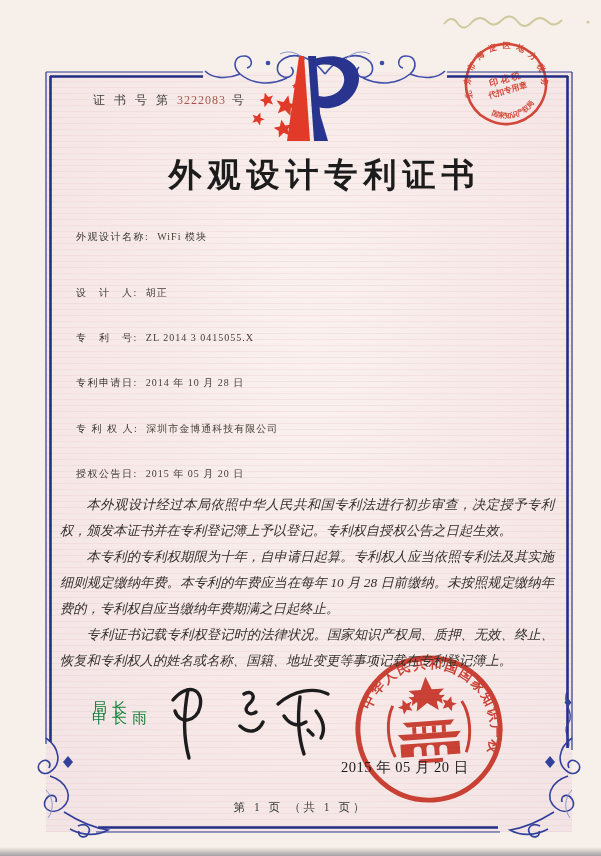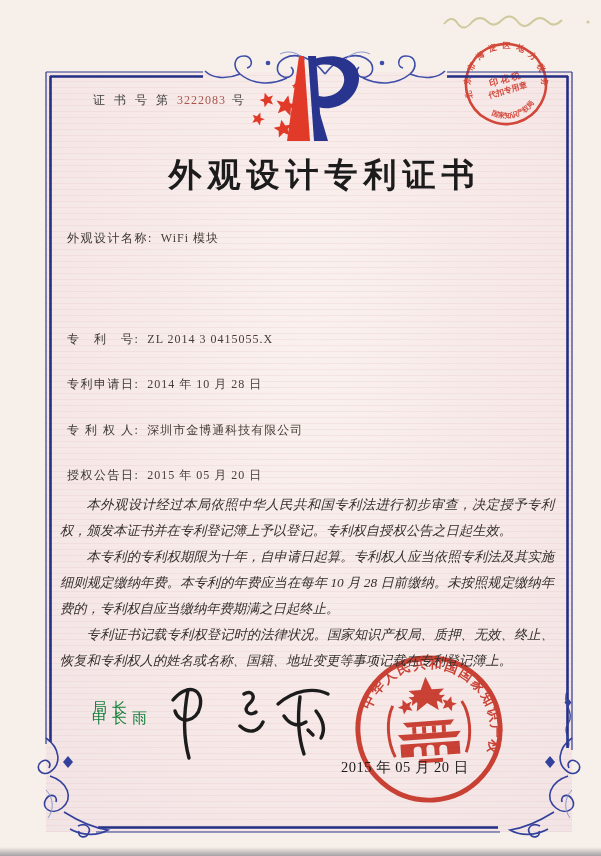--- a/index.html
+++ b/index.html
@@ -20,21 +20,21 @@
   .content{position:absolute;left:0;top:0;width:601px;height:856px;z-index:3;}
   .cert-no{
     position:absolute;left:93px;top:92px;font-size:12px;letter-spacing:3px;color:#3c3c3c;
   }
   .cert-no .num{color:#a8544a;letter-spacing:1px;}
   .logo{position:absolute;left:238px;top:53px;width:135px;height:105px;}
   .doc-title{
     position:absolute;left:0;top:153px;width:601px;text-align:center;
     font-size:33px;font-weight:700;letter-spacing:6px;color:#1c1c1c;margin-left:24px;
   }
-  .field-row{position:absolute;left:67px;font-size:12px;white-space:nowrap;color:#37322f;}
+  .field-row{position:absolute;left:76px;font-size:10px;white-space:nowrap;color:#37322f;}
   .field-row .lbl{letter-spacing:1.5px;margin-right:8px;color:#3c3834;}
   .field-row .val{color:#463c36;letter-spacing:1px;}
   .fr0{top:230px}.fr1{top:286px}.fr2{top:331px}.fr3{top:376px}.fr4{top:422px}.fr5{top:467px}
   .paras{
     position:absolute;left:60px;top:492px;width:494px;
     font-size:13.3px;line-height:26px;color:#35302c;
     font-style:italic;text-align:justify;
   }
   .paras p{margin:0;text-indent:2em;}
   .signer{position:absolute;left:92px;font-size:15px;letter-spacing:5px;color:#15803d;}
@@ -126,20 +126,21 @@
     <use href="#star" fill="#e23a28" transform="translate(29,47) scale(0.75) rotate(-18)"></use>
     <use href="#star" fill="#e23a28" transform="translate(48,53) scale(1.1) rotate(12)"></use>
     <use href="#star" fill="#e23a28" transform="translate(20,66) scale(0.68) rotate(20)"></use>
     <use href="#star" fill="#e23a28" transform="translate(45,76) scale(0.95) rotate(-10)"></use>
     <use href="#star" fill="#e23a28" transform="translate(57,33) scale(0.32)"></use>
   </svg>
 
   <div class="doc-title">外观设计专利证书</div>
 
   <div class="field-row fr0"><span class="lbl">外观设计名称:</span><span class="val">WiFi 模块</span></div>
+  <div class="field-row fr1"><span class="lbl">设　计　人:</span><span class="val">胡正</span></div>
   <div class="field-row fr2"><span class="lbl">专　利　号:</span><span class="val">ZL 2014 3 0415055.X</span></div>
   <div class="field-row fr3"><span class="lbl">专利申请日:</span><span class="val">2014 年 10 月 28 日</span></div>
   <div class="field-row fr4"><span class="lbl">专 利 权 人:</span><span class="val">深圳市金博通科技有限公司</span></div>
   <div class="field-row fr5"><span class="lbl">授权公告日:</span><span class="val">2015 年 05 月 20 日</span></div>
 
   <div class="paras">
     <p>本外观设计经过本局依照中华人民共和国专利法进行初步审查，决定授予专利权，颁发本证书并在专利登记簿上予以登记。专利权自授权公告之日起生效。</p>
     <p>本专利的专利权期限为十年，自申请日起算。专利权人应当依照专利法及其实施细则规定缴纳年费。本专利的年费应当在每年 10 月 28 日前缴纳。未按照规定缴纳年费的，专利权自应当缴纳年费期满之日起终止。</p>
     <p>专利证书记载专利权登记时的法律状况。国家知识产权局、质押、无效、终止、恢复和专利权人的姓名或名称、国籍、地址变更等事项记载在专利登记簿上。</p>
   </div>
@@ -154,20 +155,21 @@
       <path d="M86,30 C94,25 99,33 91,40 C84,46 91,53 98,48"></path>
       <path d="M82,62 C92,71 101,67 105,58"></path>
       <path d="M120,40 C136,26 156,23 170,30"></path>
       <path d="M142,33 C139,56 141,75 146,90"></path>
       <path d="M126,52 C132,61 140,63 148,58"></path>
       <path d="M158,47 C165,56 168,65 163,74"></path>
       <path d="M150,66 L155,71"></path>
     </g>
   </svg>
 
+  <div class="footer-page">第 1 页 （共 1 页）</div>
 </div>
 
 <svg class="seal seal-tax" viewBox="-46 -46 92 92">
   <defs>
     <path id="taxTop" d="M -34,12 A 36,36 0 1 1 34,12"></path>
     <path id="taxBot" d="M -24,24 A 34,34 0 0 0 24,24"></path>
   </defs>
   <circle cx="0" cy="0" r="40" fill="none" stroke="#cf3a2b" stroke-width="2.6"></circle>
   <g fill="#cf3a2b" font-family="'Liberation Serif',serif" font-weight="bold">
     <text font-size="8"><textPath href="#taxTop" startOffset="8" textLength="142">北京市海淀区地方税务局</textPath></text>

